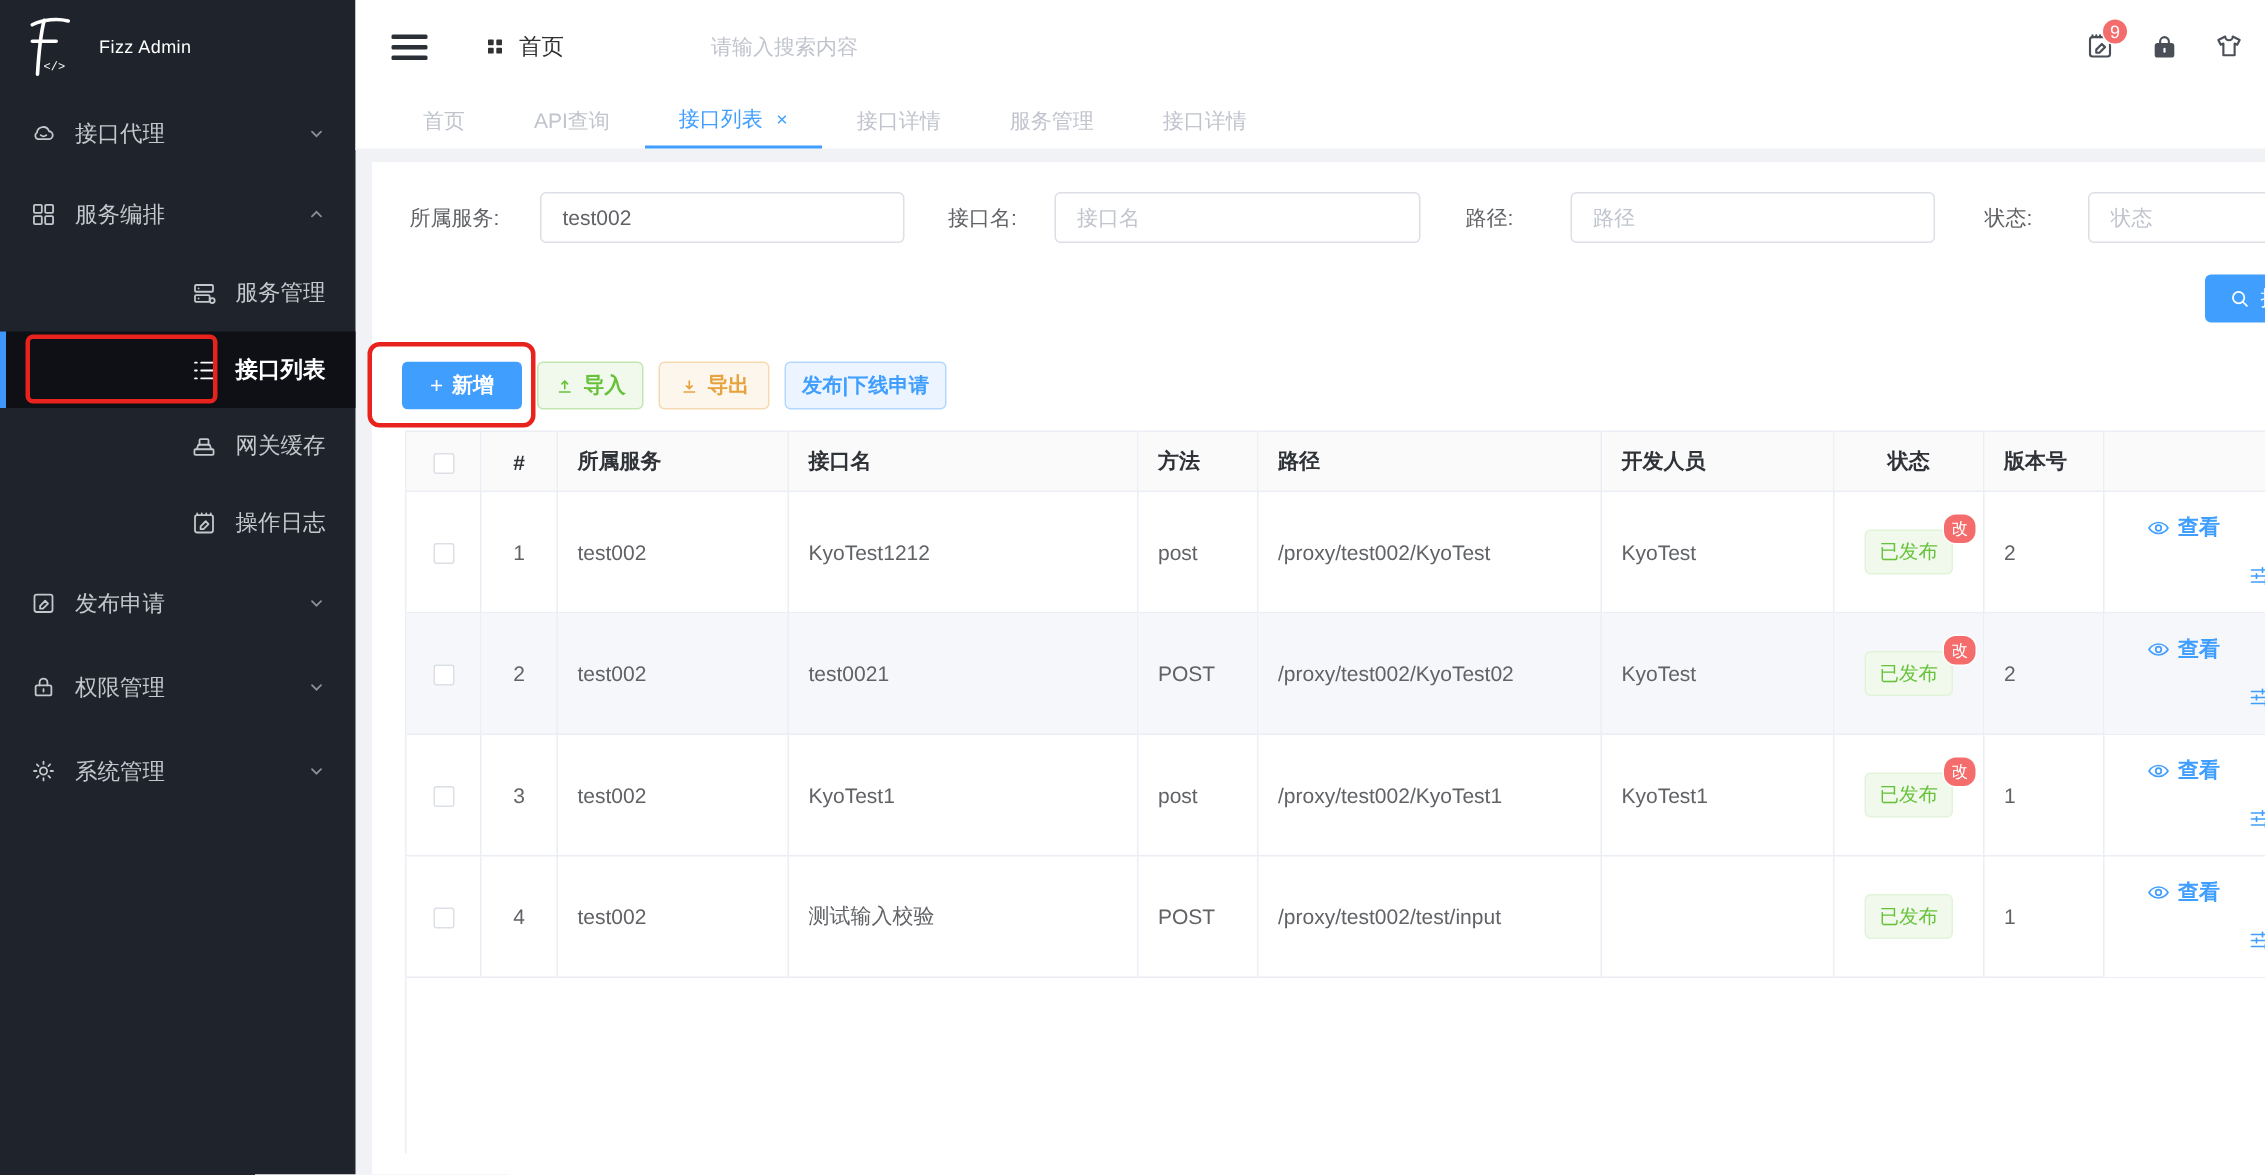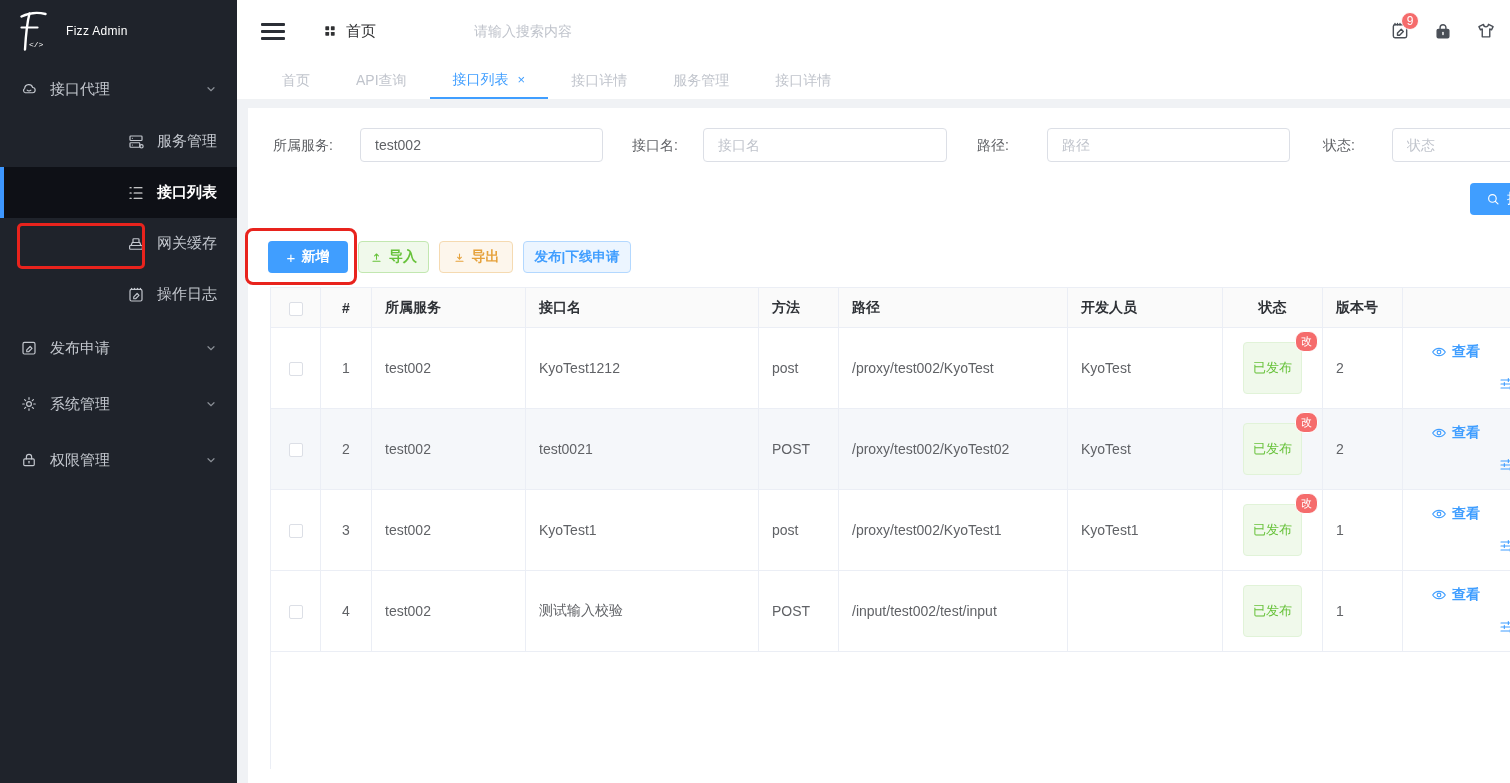--- a/index.html
+++ b/index.html
@@ -61,21 +61,21 @@
   
   .tbl-wrap { position:absolute; left:22px; top:179px; }
   table { border-collapse:collapse; table-layout:fixed; width:1332px; border-top:1px solid #ebeef5; border-left:1px solid #ebeef5; }
   th, td { border-right:1px solid #ebeef5; border-bottom:1px solid #ebeef5; font-size:14px; padding:0 13px; text-align:left; overflow:hidden; white-space:nowrap; }
   th { height:40px; background:#fafafa; color:#2f3237; font-weight:bold; }
   td { height:81px; color:#606266; background:#fff; }
   tr.alt td { background:#f5f7fa; }
   .center { text-align:center; }
   .cb { width:14px; height:14px; border:1px solid #dcdfe6; border-radius:2px; background:#fff; display:inline-block; vertical-align:middle; cursor:pointer; }
   .status-wrap { position:relative; display:inline-block; }
-  .status-pill { display:inline-block; background:#f0f9eb; border:1px solid #e1f3d8; color:#67c23a; font-size:13px; padding:16px 9px; border-radius:4px; }
+  .status-pill { display:inline-block; background:#f0f9eb; border:1px solid #e1f3d8; color:#67c23a; font-size:13px; padding:5px 9px; border-radius:4px; }
   .status-change { position:absolute; top:-11px; right:-16px; background:#f56c6c; color:#fff; font-size:11px; padding:2px 5px; border-radius:9px; border:1px solid #fff; }
   td.actions { position:relative; padding:0; }
   .act1 { position:absolute; left:28px; top:15px; display:flex; align-items:center; gap:18px; }
   .view-link { display:flex; align-items:center; gap:5px; color:#409eff; font-size:14px; font-weight:bold; cursor:pointer; }
   .aico { display:inline-flex; width:16px; height:16px; color:#409eff; cursor:pointer; }
   .aico svg { width:16px; height:16px; stroke:currentColor; fill:none; stroke-width:1.7; stroke-linecap:round; stroke-linejoin:round; }
   .act2 { position:absolute; left:96px; top:48px; }
   .tbl-tail { position:absolute; left:22px; top:543px; height:118px; width:1px; border-left:1px solid #ebeef5; }
 
   
@@ -108,20 +108,36 @@
             </svg>
         </span>
         <span class="lbl">接口代理</span>
         <span class="chev">
           <svg width="12" height="12" viewBox="0 0 24 24" fill="none" stroke="currentColor" stroke-width="2.4" stroke-linecap="round">
               <path d="M6 9.5l6 6 6-6"></path>
             </svg>
         </span>
       </div>
 
+      <div class="side-item">
+        <span class="sicon">
+          <svg viewBox="0 0 24 24">
+              <rect x="3.5" y="3.5" width="7" height="7" rx="1"></rect>
+              <rect x="13.5" y="3.5" width="7" height="7" rx="1"></rect>
+              <rect x="3.5" y="13.5" width="7" height="7" rx="1"></rect>
+              <rect x="13.5" y="13.5" width="7" height="7" rx="1"></rect>
+            </svg>
+        </span>
+        <span class="lbl">服务编排</span>
+        <span class="chev">
+          <svg width="12" height="12" viewBox="0 0 24 24" fill="none" stroke="currentColor" stroke-width="2.4" stroke-linecap="round">
+              <path d="M6 14.5l6-6 6 6"></path>
+            </svg>
+        </span>
+      </div>
 
       <div class="side-sub">
         <div class="side-item">
           <span class="sicon">
             <svg viewBox="0 0 24 24">
                 <rect x="4" y="4" width="16" height="6" rx="1"></rect>
                 <rect x="4" y="13" width="13" height="6" rx="1"></rect>
                 <path d="M7.2 7h.01M7.2 16h.01"></path>
                 <circle cx="19.3" cy="17.8" r="2.2"></circle>
               </svg>
@@ -170,41 +186,41 @@
         <span class="chev">
           <svg width="12" height="12" viewBox="0 0 24 24" fill="none" stroke="currentColor" stroke-width="2.4" stroke-linecap="round">
               <path d="M6 9.5l6 6 6-6"></path>
             </svg>
         </span>
       </div>
 
       <div class="side-item" style="height:56px;">
         <span class="sicon">
           <svg viewBox="0 0 24 24">
-              <circle cx="12" cy="12" r="3.2"></circle>
-              <path d="M12 3.6v2.1M12 18.3v2.1M3.6 12h2.1M18.3 12h2.1M6.1 6.1l1.5 1.5M16.4 16.4l1.5 1.5M17.9 6.1l-1.5 1.5M7.6 16.4l-1.5 1.5"></path>
-            </svg>
-        </span>
-        <span class="lbl">系统管理</span>
+              <rect x="5" y="10.5" width="14" height="9" rx="1.5"></rect>
+              <path d="M8.5 10.5V8a3.5 3.5 0 0 1 7 0v2.5"></path>
+              <path d="M12 13.8v2.2"></path>
+            </svg>
+        </span>
+        <span class="lbl">权限管理</span>
         <span class="chev">
           <svg width="12" height="12" viewBox="0 0 24 24" fill="none" stroke="currentColor" stroke-width="2.4" stroke-linecap="round">
               <path d="M6 9.5l6 6 6-6"></path>
             </svg>
         </span>
       </div>
 
       <div class="side-item" style="height:56px;">
         <span class="sicon">
           <svg viewBox="0 0 24 24">
-              <rect x="5" y="10.5" width="14" height="9" rx="1.5"></rect>
-              <path d="M8.5 10.5V8a3.5 3.5 0 0 1 7 0v2.5"></path>
-              <path d="M12 13.8v2.2"></path>
-            </svg>
-        </span>
-        <span class="lbl">权限管理</span>
+              <circle cx="12" cy="12" r="3.2"></circle>
+              <path d="M12 3.6v2.1M12 18.3v2.1M3.6 12h2.1M18.3 12h2.1M6.1 6.1l1.5 1.5M16.4 16.4l1.5 1.5M17.9 6.1l-1.5 1.5M7.6 16.4l-1.5 1.5"></path>
+            </svg>
+        </span>
+        <span class="lbl">系统管理</span>
         <span class="chev">
           <svg width="12" height="12" viewBox="0 0 24 24" fill="none" stroke="currentColor" stroke-width="2.4" stroke-linecap="round">
               <path d="M6 9.5l6 6 6-6"></path>
             </svg>
         </span>
       </div>
     </nav>
   </aside>
 
   <header class="header">
@@ -448,21 +464,21 @@
                   </span></div>
             </td>
           </tr>
 
           <tr>
             <td class="center"><span class="cb"></span></td>
             <td class="center">4</td>
             <td>test002</td>
             <td>测试输入校验</td>
             <td>POST</td>
-            <td>/input/test002/test/input</td>
+            <td>/proxy/test002/test/input</td>
             <td></td>
             <td class="center">
               <span class="status-wrap">
                 <span class="status-pill">已发布</span>
               </span>
             </td>
             <td>1</td>
             <td class="actions">
               <div class="act1">
                 <span class="view-link">

